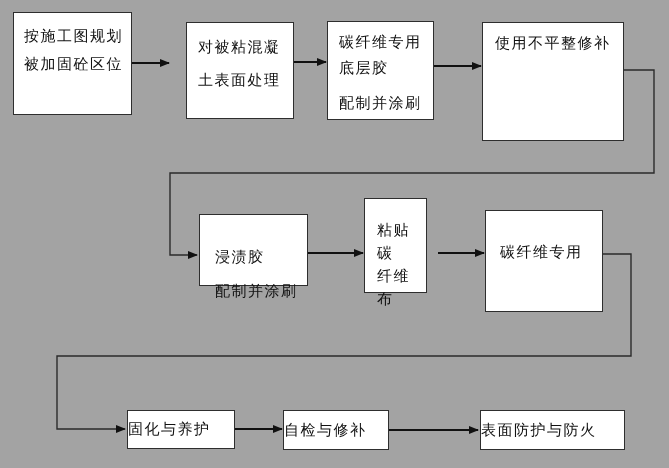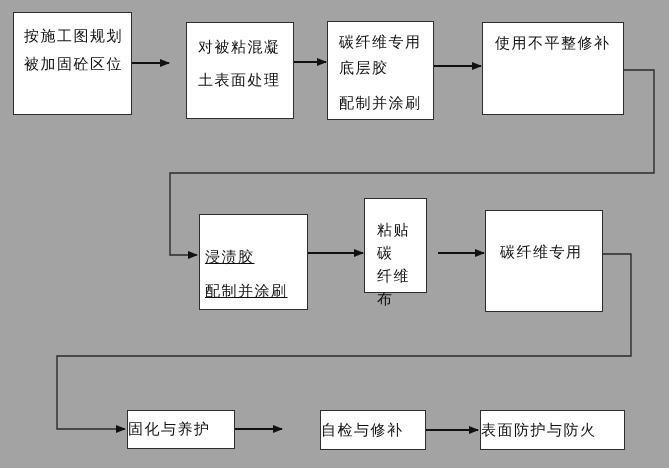--- a/index.html
+++ b/index.html
@@ -31,26 +31,26 @@
     color: #111111;
     font-size: 15px;
     letter-spacing: 1.5px;
   }
   .node span { display: block; }
 
   .n1  { left: 13px;  top: 12px;  width: 119px; height: 103px; padding: 9px 4px 0 10px;  line-height: 28px; }
   .n2  { left: 186px; top: 22px;  width: 108px; height: 97px;  padding: 7px 4px 0 11px;  line-height: 33px; }
   .n3  { left: 327px; top: 21px;  width: 107px; height: 99px;  padding: 7px 4px 0 11px;  line-height: 26px; }
   .n3 .gap { margin-top: 9px; }
-  .n4  { left: 482px; top: 22px;  width: 142px; height: 93px;  padding: 7px 4px 0 12px;  line-height: 26px; }
-  .n5  { left: 199px; top: 214px; width: 109px; height: 96px;  padding: 25px 4px 0 5px; line-height: 34px; text-decoration: underline; }
+  .n4  { left: 482px; top: 22px;  width: 142px; height: 119px;  padding: 7px 4px 0 12px;  line-height: 26px; }
+  .n5  { left: 199px; top: 214px; width: 109px; height: 72px;  padding: 25px 4px 0 15px; line-height: 34px; }
   .n6  { left: 364px; top: 198px; width: 63px;  height: 95px;  padding: 19px 2px 0 12px; line-height: 23px; }
   .n7  { left: 485px; top: 210px; width: 118px; height: 102px; padding: 24px 4px 0 14px; line-height: 33px; }
   .n8  { left: 127px; top: 410px; width: 108px; height: 39px; }
-  .n9  { left: 283px; top: 410px; width: 106px; height: 40px; margin-left: 37px; }
+  .n9  { left: 283px; top: 410px; width: 106px; height: 40px; }
   .n10 { left: 480px; top: 410px; width: 145px; height: 40px; }
   .single {
     display: flex;
     align-items: center;
     justify-content: flex-start;
   }
 
   .sa { stroke: #111111; stroke-width: 2;   fill: none; }
   .pl { stroke: #2b2b2b; stroke-width: 1.4; fill: none; }
 </style>

